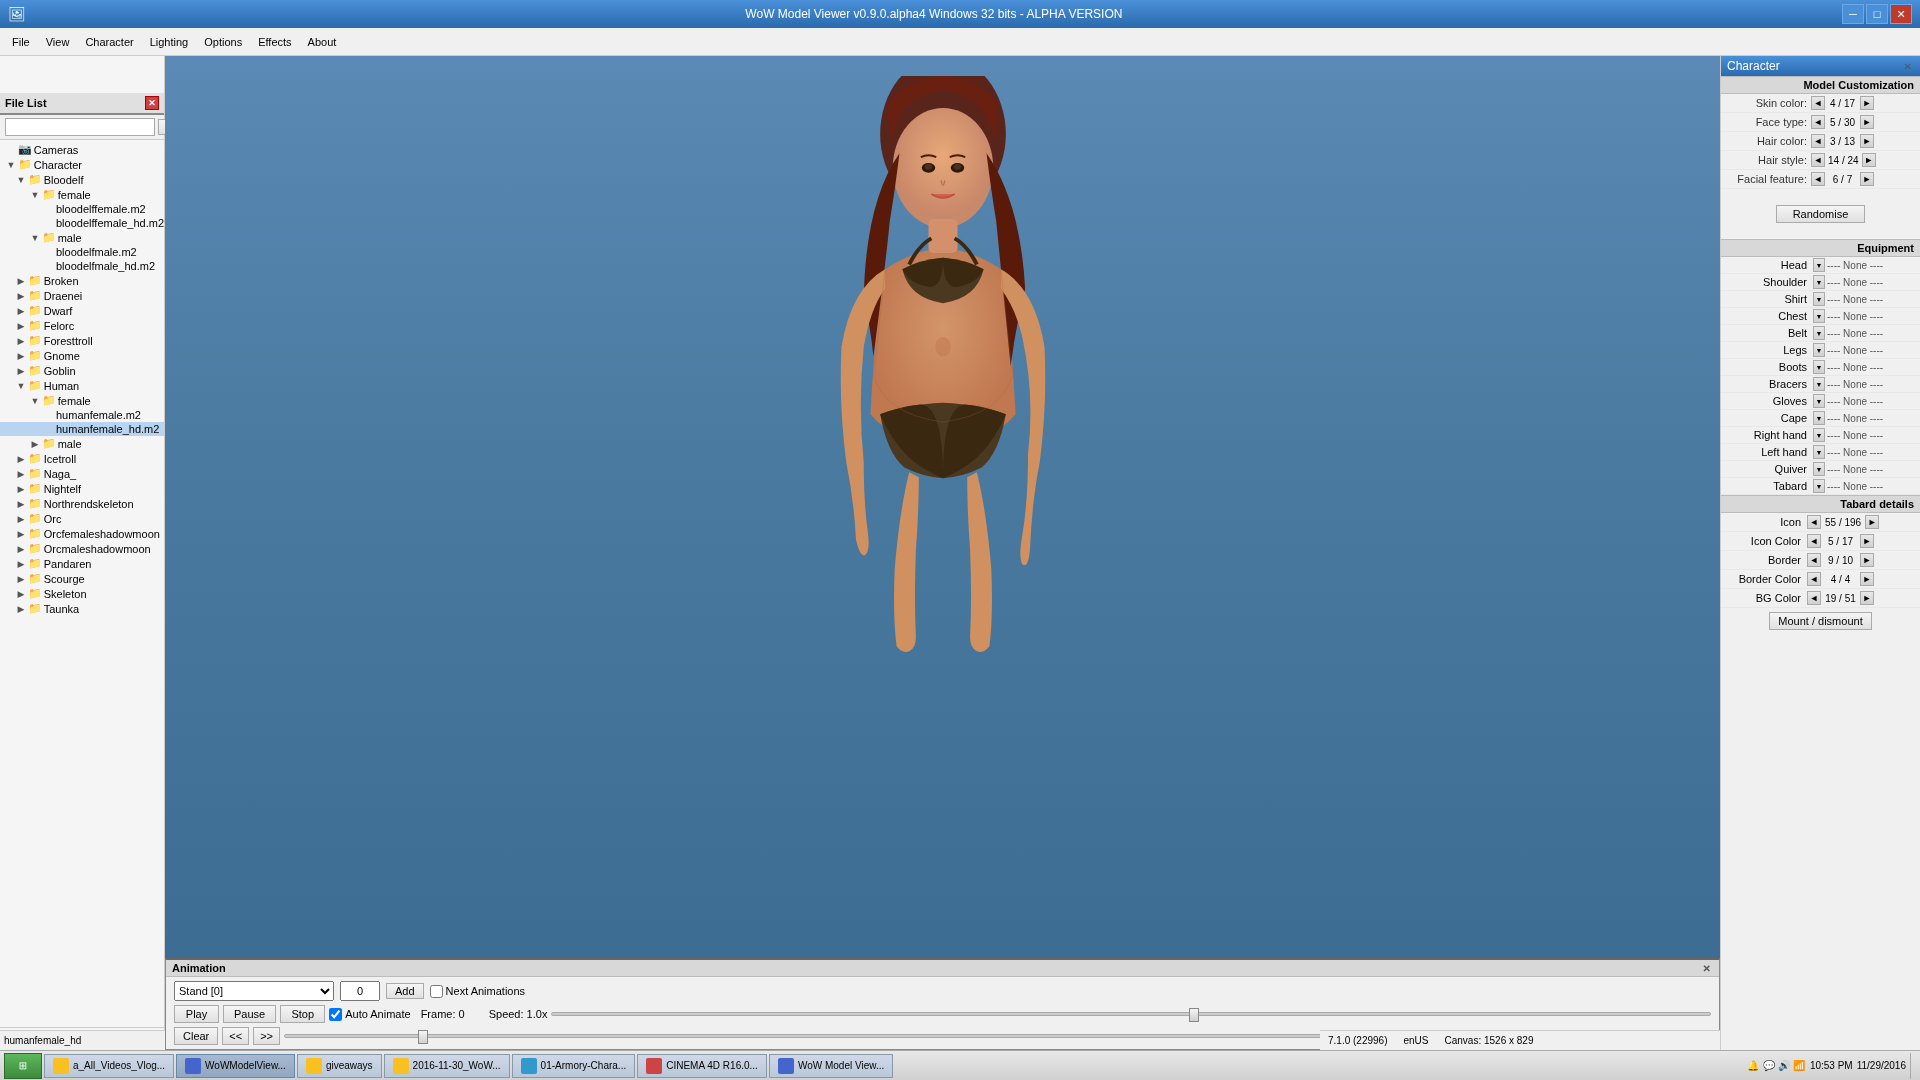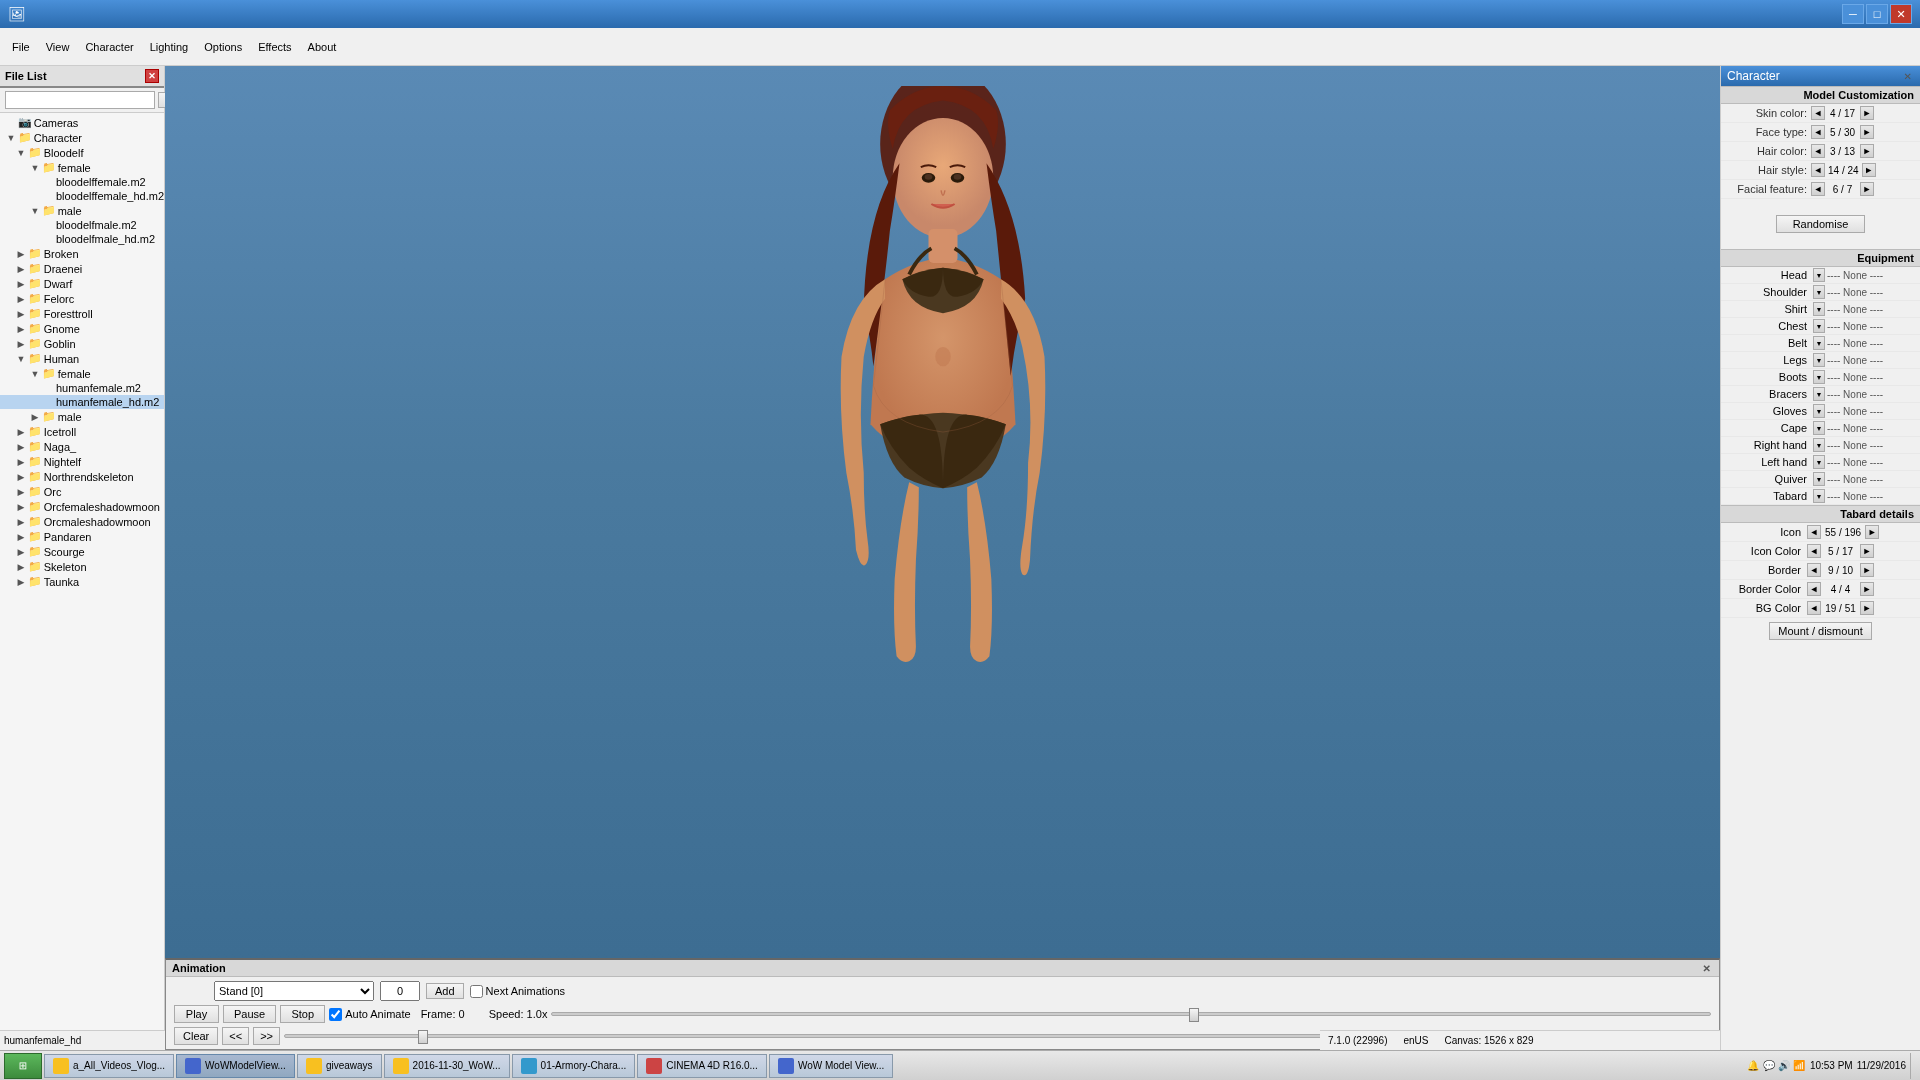--- a/index.html
+++ b/index.html
@@ -34,21 +34,21 @@
       color: white;
       font-size: 11px;
       cursor: pointer;
       display: flex; align-items: center; justify-content: center;
     }
     .title-bar-btn.close { background: #c0392b; }
 
     
     .menu-bar {
       background: #f0f0f0;
-      height: 38px;
+      height: 28px;
       display: flex;
       align-items: center;
       padding: 0 4px;
       border-bottom: 1px solid #ccc;
     }
     .menu-item {
       padding: 2px 8px;
       cursor: pointer;
       font-size: 11px;
     }
@@ -70,20 +70,21 @@
     }
     .file-list-header {
       background: #e0e0e0;
       border-bottom: 2px solid #888;
       padding: 3px 5px;
       display: flex;
       align-items: center;
       justify-content: space-between;
       font-weight: bold;
       font-size: 11px;
+      margin-top: 37px;
     }
     .file-list-header .close-btn {
       width: 14px; height: 14px;
       background: #d04040;
       border: 1px solid #a00;
       color: white;
       font-size: 9px;
       cursor: pointer;
       display: flex; align-items: center; justify-content: center;
     }
@@ -328,21 +329,20 @@
     .anim-row1 {
       display: flex;
       align-items: center;
       gap: 6px;
       margin-bottom: 4px;
     }
     .anim-select {
       height: 20px;
       font-size: 11px;
       width: 160px;
-      margin-left: 40px;
     }
     .anim-frame-input {
       height: 20px;
       width: 40px;
       font-size: 11px;
       text-align: center;
     }
     .anim-add-btn {
       padding: 1px 8px;
       background: linear-gradient(to bottom, #f5f5f5, #e0e0e0);
@@ -498,20 +498,21 @@
       color: #555;
       cursor: pointer;
       padding: 0 2px;
     }
   </style>
 </head>
 <body>
 
 <div class="title-bar">
   <span style="font-size:14px;">🖼</span>
+  <span class="title-bar-title">WoW Model Viewer v0.9.0.alpha4 Windows 32 bits - ALPHA VERSION</span>
   <div class="title-bar-controls">
     <button class="title-bar-btn">─</button>
     <button class="title-bar-btn">□</button>
     <button class="title-bar-btn close">✕</button>
   </div>
 </div>
 
 <div class="menu-bar">
   <span class="menu-item">File</span>
   <span class="menu-item">View</span>

